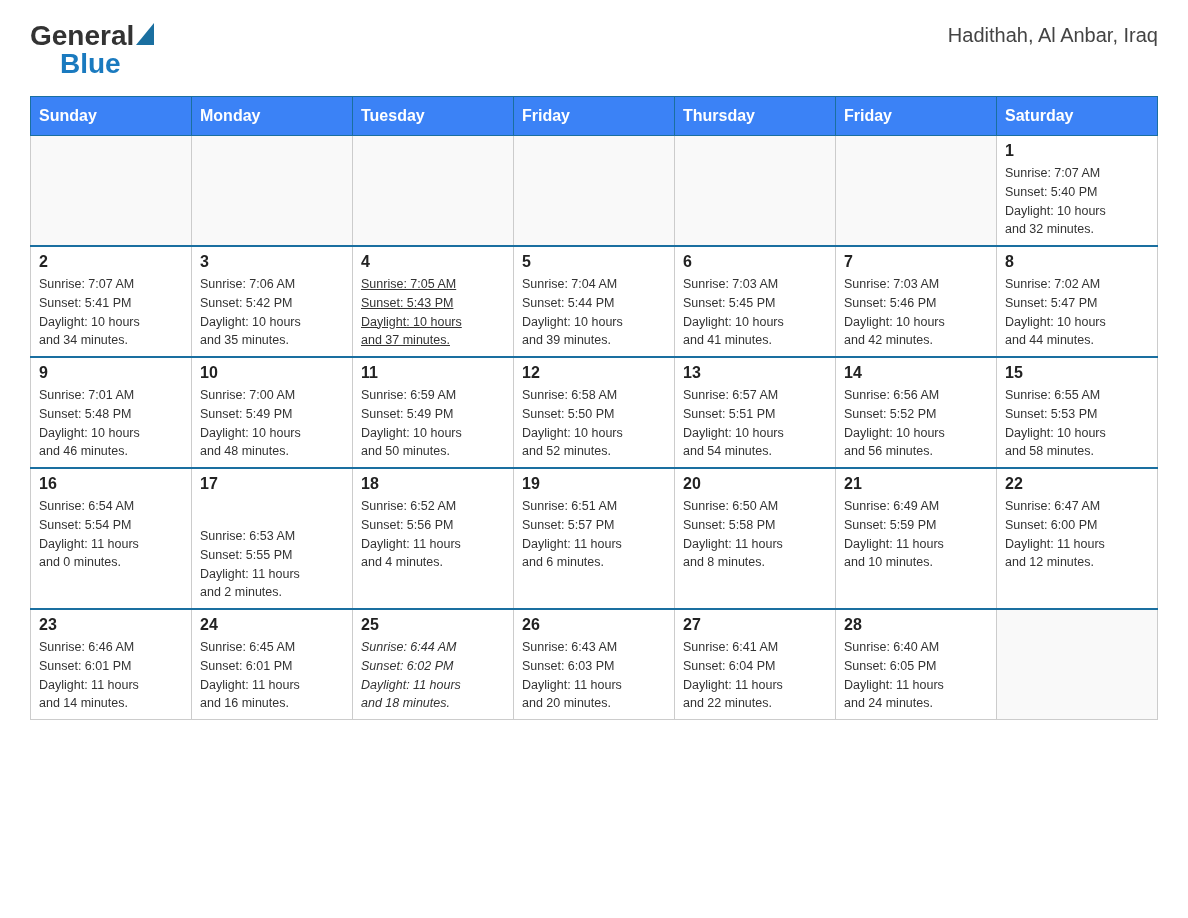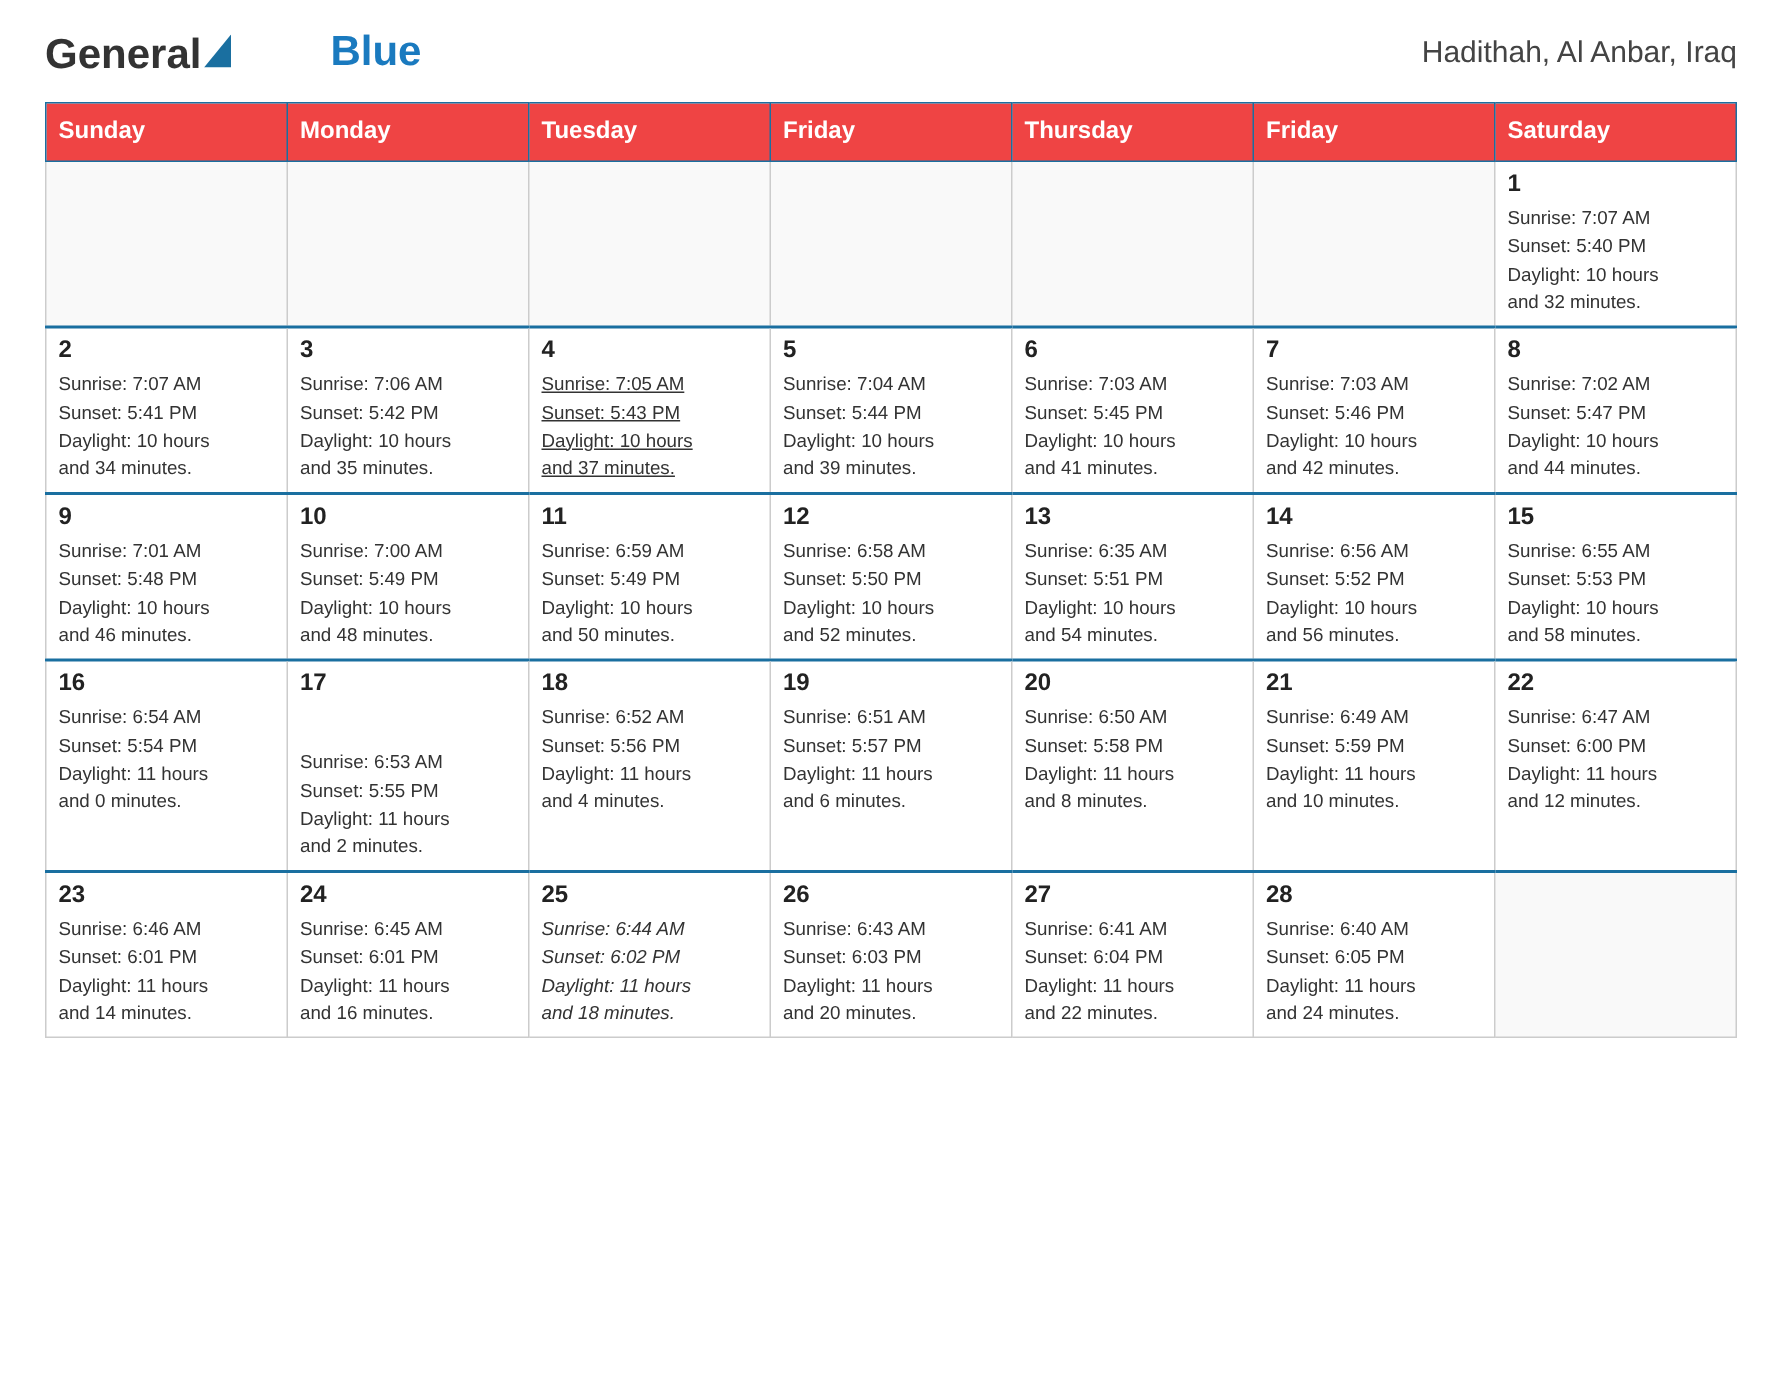--- a/index.html
+++ b/index.html
@@ -21,22 +21,21 @@
       font-weight: bold;
       color: #333;
     }
     .logo-text-blue {
       font-size: 28px;
       font-weight: bold;
       color: #1a7abf;
     }
     .logo-wrapper {
       display: flex;
-      flex-direction: row;
-      gap: 36px;
+      flex-direction: column;
     }
     .logo-row1 {
       display: flex;
       align-items: center;
     }
     .logo-row2 {
       display: flex;
       align-items: center;
       margin-top: -4px;
       padding-left: 2px;
@@ -53,21 +52,21 @@
     .calendar-subtitle {
       font-size: 20px;
       color: #444;
       margin-top: 4px;
     }
     .calendar {
       width: 100%;
       border-collapse: collapse;
     }
     .calendar th {
-      background-color: #ef4444;
+      background-color: #3b82f6;
       color: #fff;
       font-size: 16px;
       font-weight: bold;
       padding: 10px 8px;
       text-align: left;
       border: 1px solid #1a6fa0;
     }
     .calendar td {
       border: 1px solid #ccc;
       vertical-align: top;
@@ -221,21 +220,21 @@
         </td>
         <td>
           <div class="day-number">12</div>
           <div class="day-info" style="white-space: pre-line;">Sunrise: 6:58 AM
 Sunset: 5:50 PM
 Daylight: 10 hours
 and 52 minutes.</div>
         </td>
         <td>
           <div class="day-number">13</div>
-          <div class="day-info" style="white-space: pre-line;">Sunrise: 6:35 AM
+          <div class="day-info" style="white-space: pre-line;">Sunrise: 6:57 AM
 Sunset: 5:51 PM
 Daylight: 10 hours
 and 54 minutes.</div>
         </td>
         <td>
           <div class="day-number">14</div>
           <div class="day-info" style="white-space: pre-line;">Sunrise: 6:56 AM
 Sunset: 5:52 PM
 Daylight: 10 hours
 and 56 minutes.</div>

